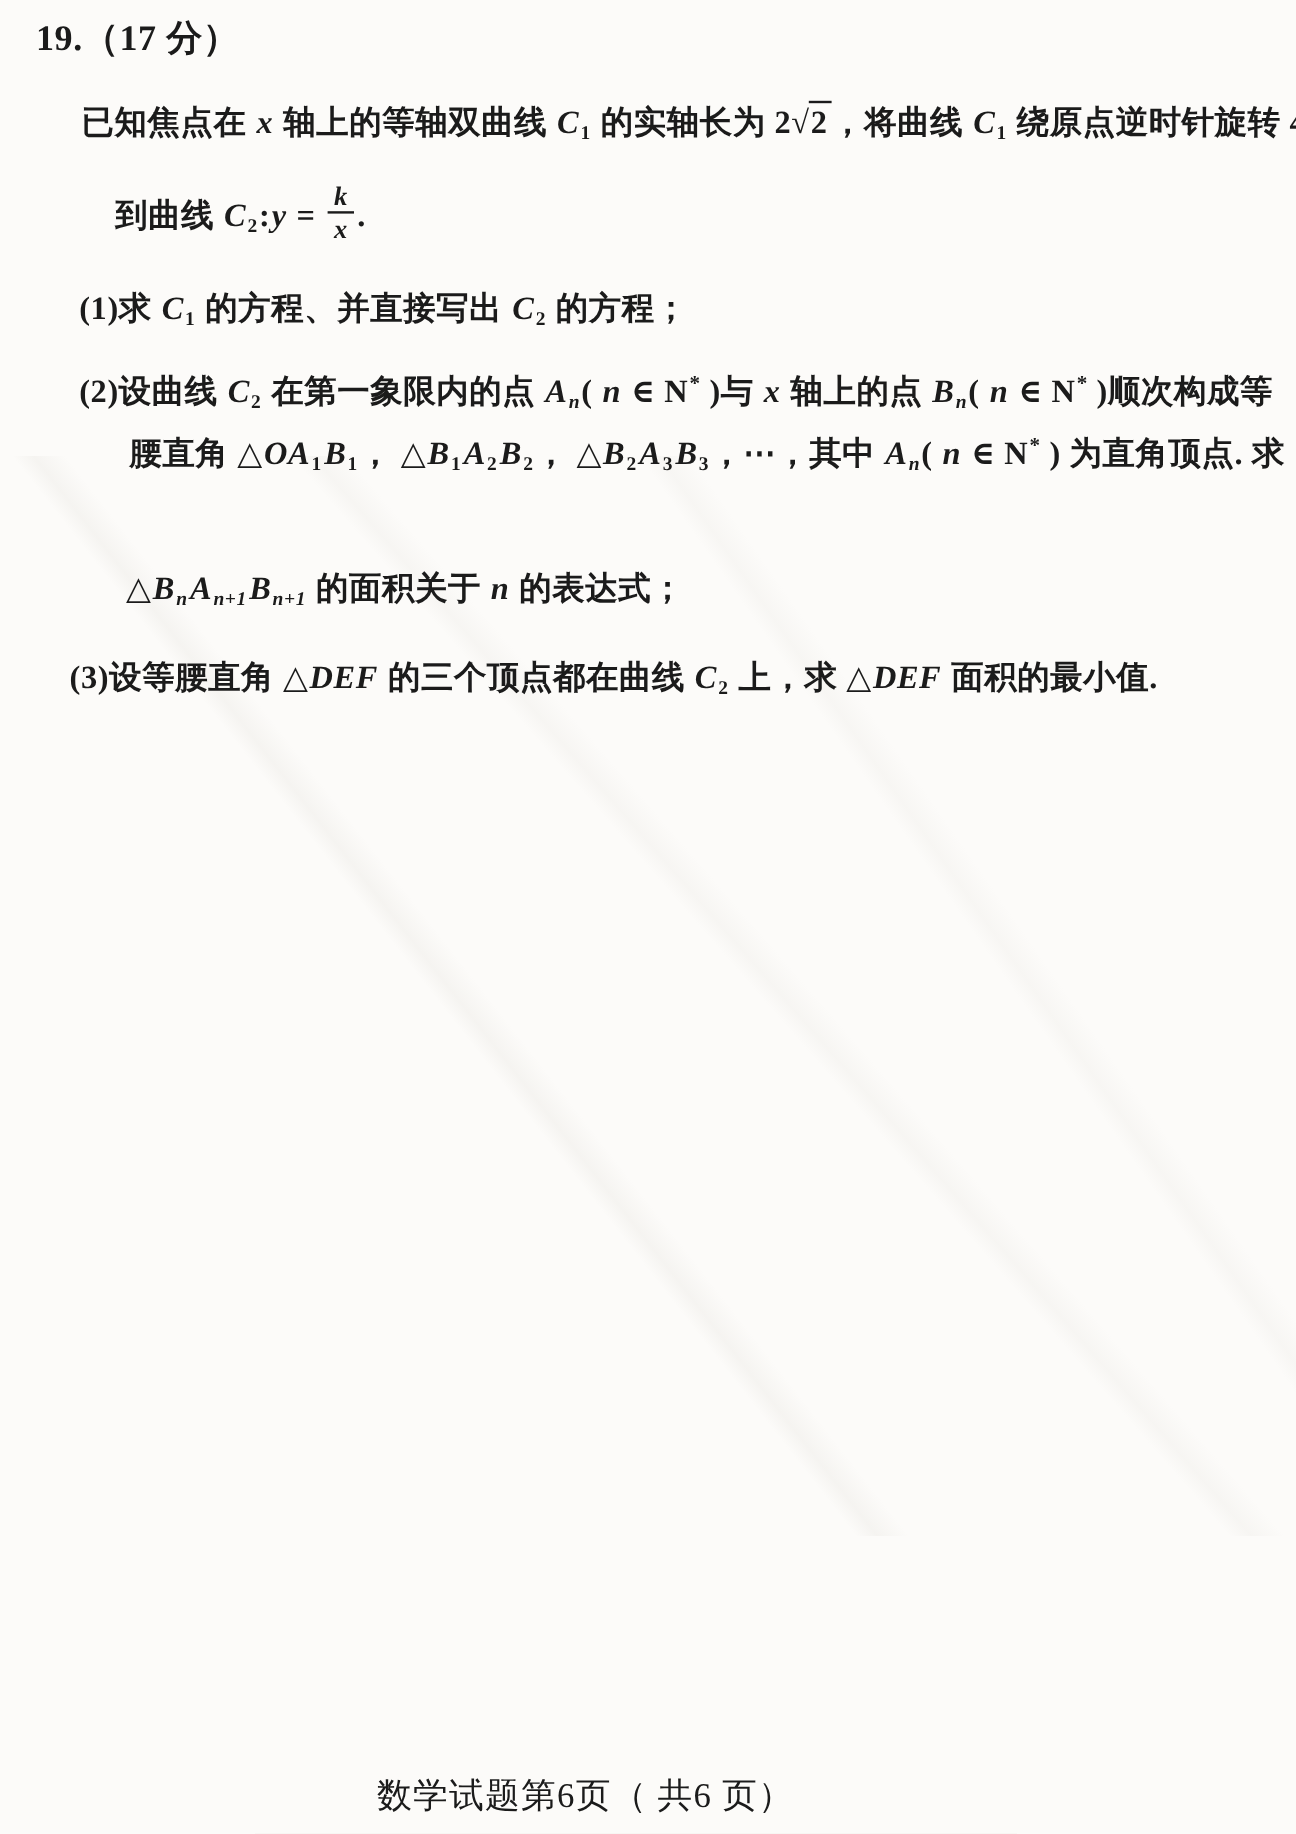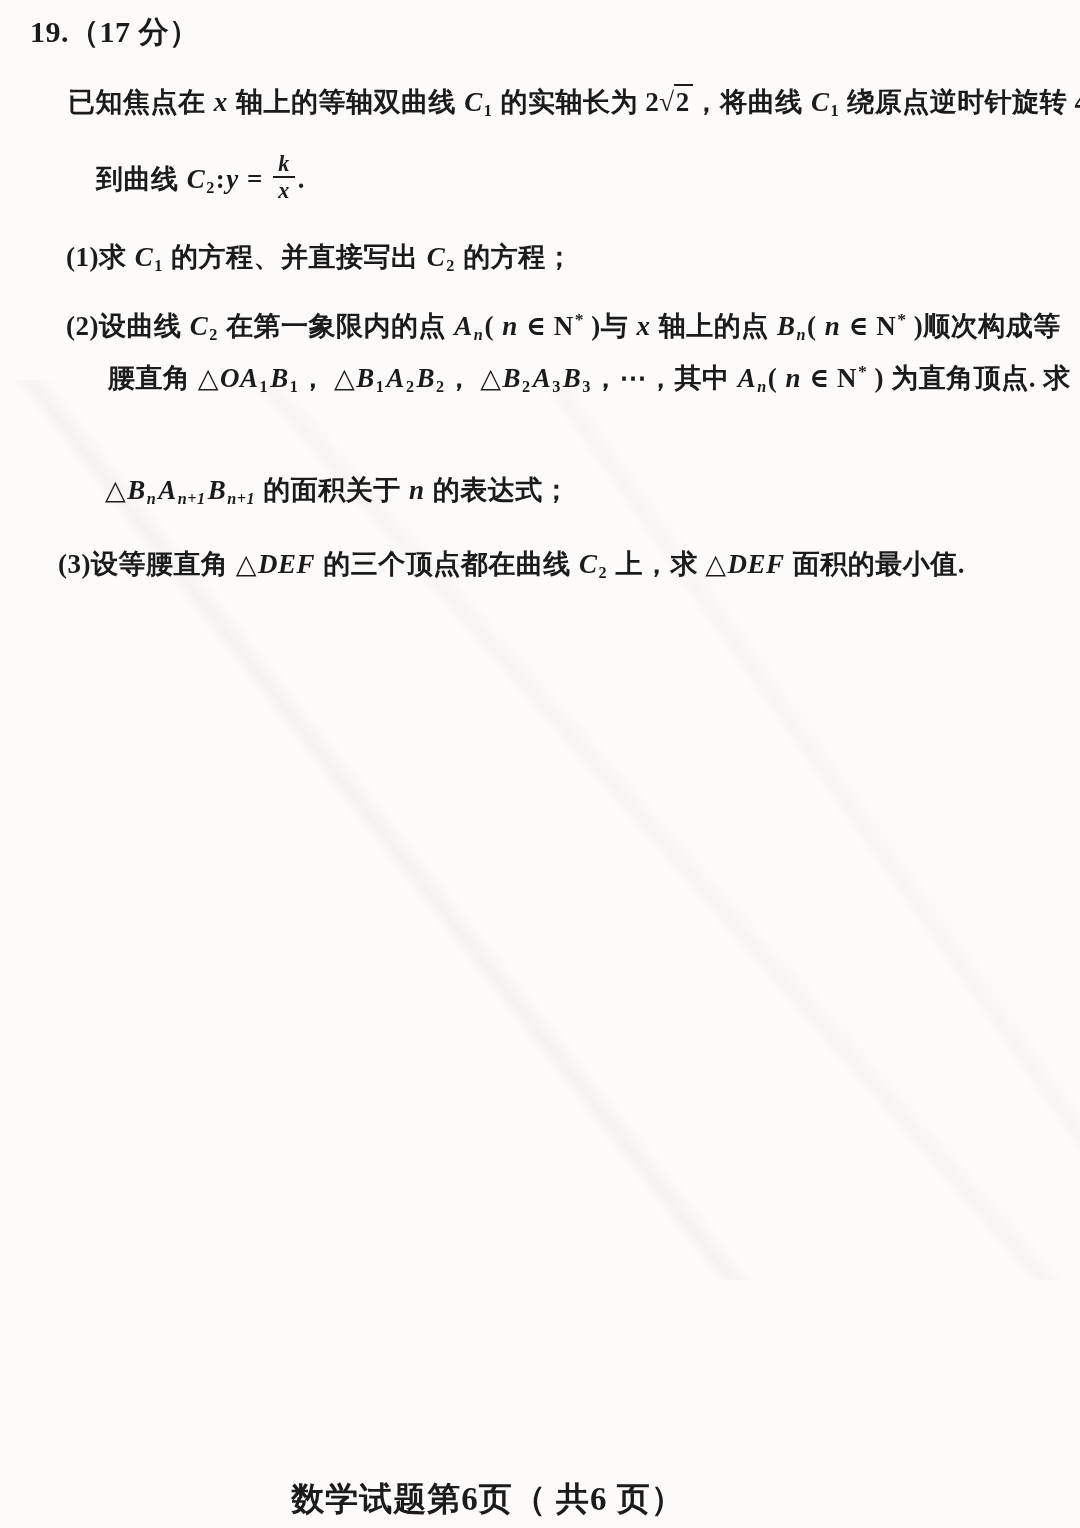--- a/index.html
+++ b/index.html
@@ -35,21 +35,21 @@
   .q-header{left:30px;top:12px;font-size:30px;}
   .l-intro1{left:68px;top:84px;}
   .l-intro2{left:68px;top:152px;margin-left:28px;}
   .l-p1{left:66px;top:239px;}
   .l-p2a{left:66px;top:308px;text-align:right;}
   .l-p2b{left:108px;top:360px;}
   .l-p2c{left:105px;top:444px;margin-top:28px;}
   .l-p3{left:58px;top:509px;margin-top:37px;}
   .footer-line{
     position:absolute;left:0;right:104px;top:1477px;
-    text-align:center;font-weight:bold;font-size:33px;
+    text-align:center;font-weight:normal;font-size:29px;
     letter-spacing:1px;
   }
   
   .mvar{font-style:italic;padding:0 1px;}
   .msub{font-size:0.60em;vertical-align:-0.32em;padding-right:1px;}
   .msub.it{font-style:italic;}
   .msup{font-size:0.65em;vertical-align:0.55em;padding-left:1px;}
   .msqrt{white-space:nowrap;}
   .msqrt .mrad{border-top:2.5px solid #1b1b1b;padding:1px 3px 0 2px;margin-left:-1px;}
   .mfrac{

